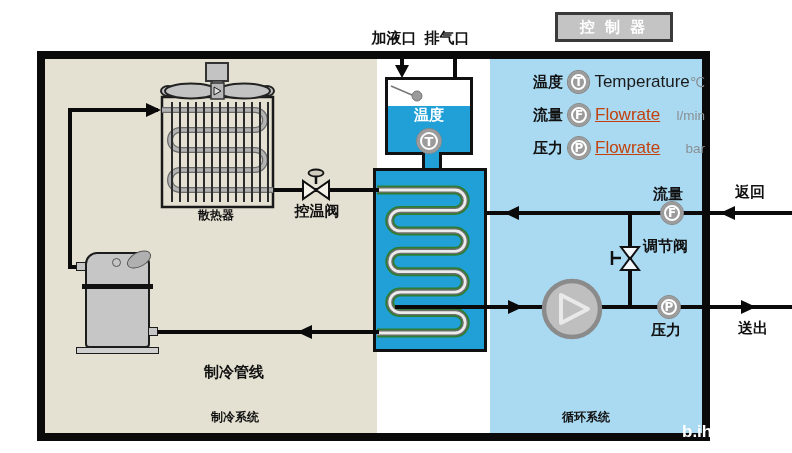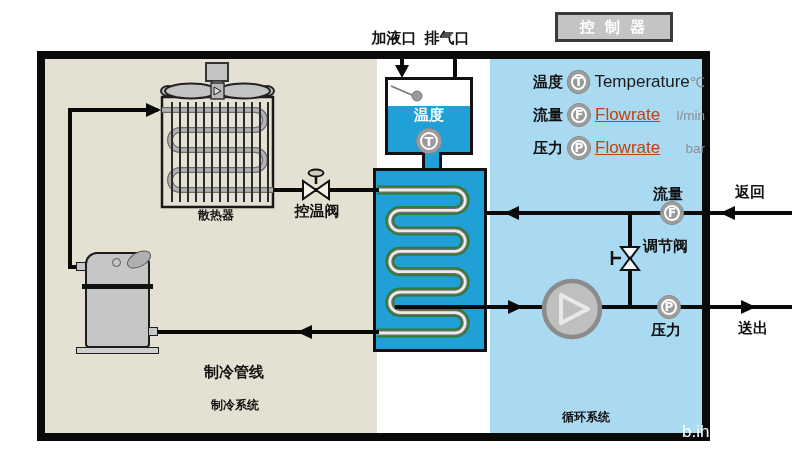--- a/index.html
+++ b/index.html
@@ -23,21 +23,21 @@
   .controller{background:#c4c4c4;border:3px solid #3a3a3a;box-sizing:border-box;
               display:flex;align-items:center;justify-content:center;color:#fff;
               font-weight:bold;font-size:15px;letter-spacing:3px;z-index:6;}
   .legend-row{display:flex;align-items:center;height:24px;width:172px;z-index:6;}
   .legend-cn{font-weight:bold;font-size:15px;color:#111;margin-right:4px;white-space:nowrap;}
   .legend-en{font-size:17px;margin-left:4px;white-space:nowrap;}
   .en-dark{color:#1a1a1a;}
   .en-gray{color:#c2410c;text-decoration:underline;}
   .legend-unit{font-size:13.5px;color:#8a8f94;margin-left:auto;white-space:nowrap;}
   .comp{box-sizing:border-box;z-index:4;}
-  .watermark{color:#ffffff;font-weight:normal;font-size:17px;z-index:7;}
+  .watermark{color:#ffffff;font-weight:bold;font-size:17px;z-index:7;}
   .section-lbl{font-size:12px;}
 </style>
 </head>
 <body>
 
 <div class="canvas">
 
   <div class="abs region" style="left:45px;width:332px;background:#e4e1d2;"></div>
   <div class="abs region" style="left:377px;width:113px;background:#ffffff;"></div>
   <div class="abs region" style="left:490px;width:212px;background:#a9daf2;"></div>
@@ -193,18 +193,18 @@
   <div class="abs lbl section-lbl" style="left:166px;top:209px;width:100px;">散热器</div>
   <div class="abs lbl" style="left:277px;top:203px;width:80px;">控温阀</div>
   <div class="abs lbl" style="left:174px;top:338px;width:120px;margin-top:26px;">制冷管线</div>
   <div class="abs lbl" style="left:643px;top:238px;width:70px;text-align:left;">调节阀</div>
   <div class="abs lbl" style="left:628px;top:186px;width:80px;">流量</div>
   <div class="abs lbl" style="left:626px;top:322px;width:80px;">压力</div>
 
   <div class="abs lbl" style="left:715px;top:184px;width:70px;">返回</div>
   <div class="abs lbl" style="left:718px;top:320px;width:70px;">送出</div>
 
-  <div class="abs lbl section-lbl" style="left:155px;top:399px;width:160px;">制冷系统</div>
+  <div class="abs lbl section-lbl" style="left:155px;top:411px;width:160px;">制冷系统</div>
   <div class="abs lbl section-lbl" style="left:506px;top:411px;width:160px;">循环系统</div>
 
   <div class="abs watermark" style="left:682px;top:422px;">b.ih</div>
 
 </div>
 
 </body></html>

